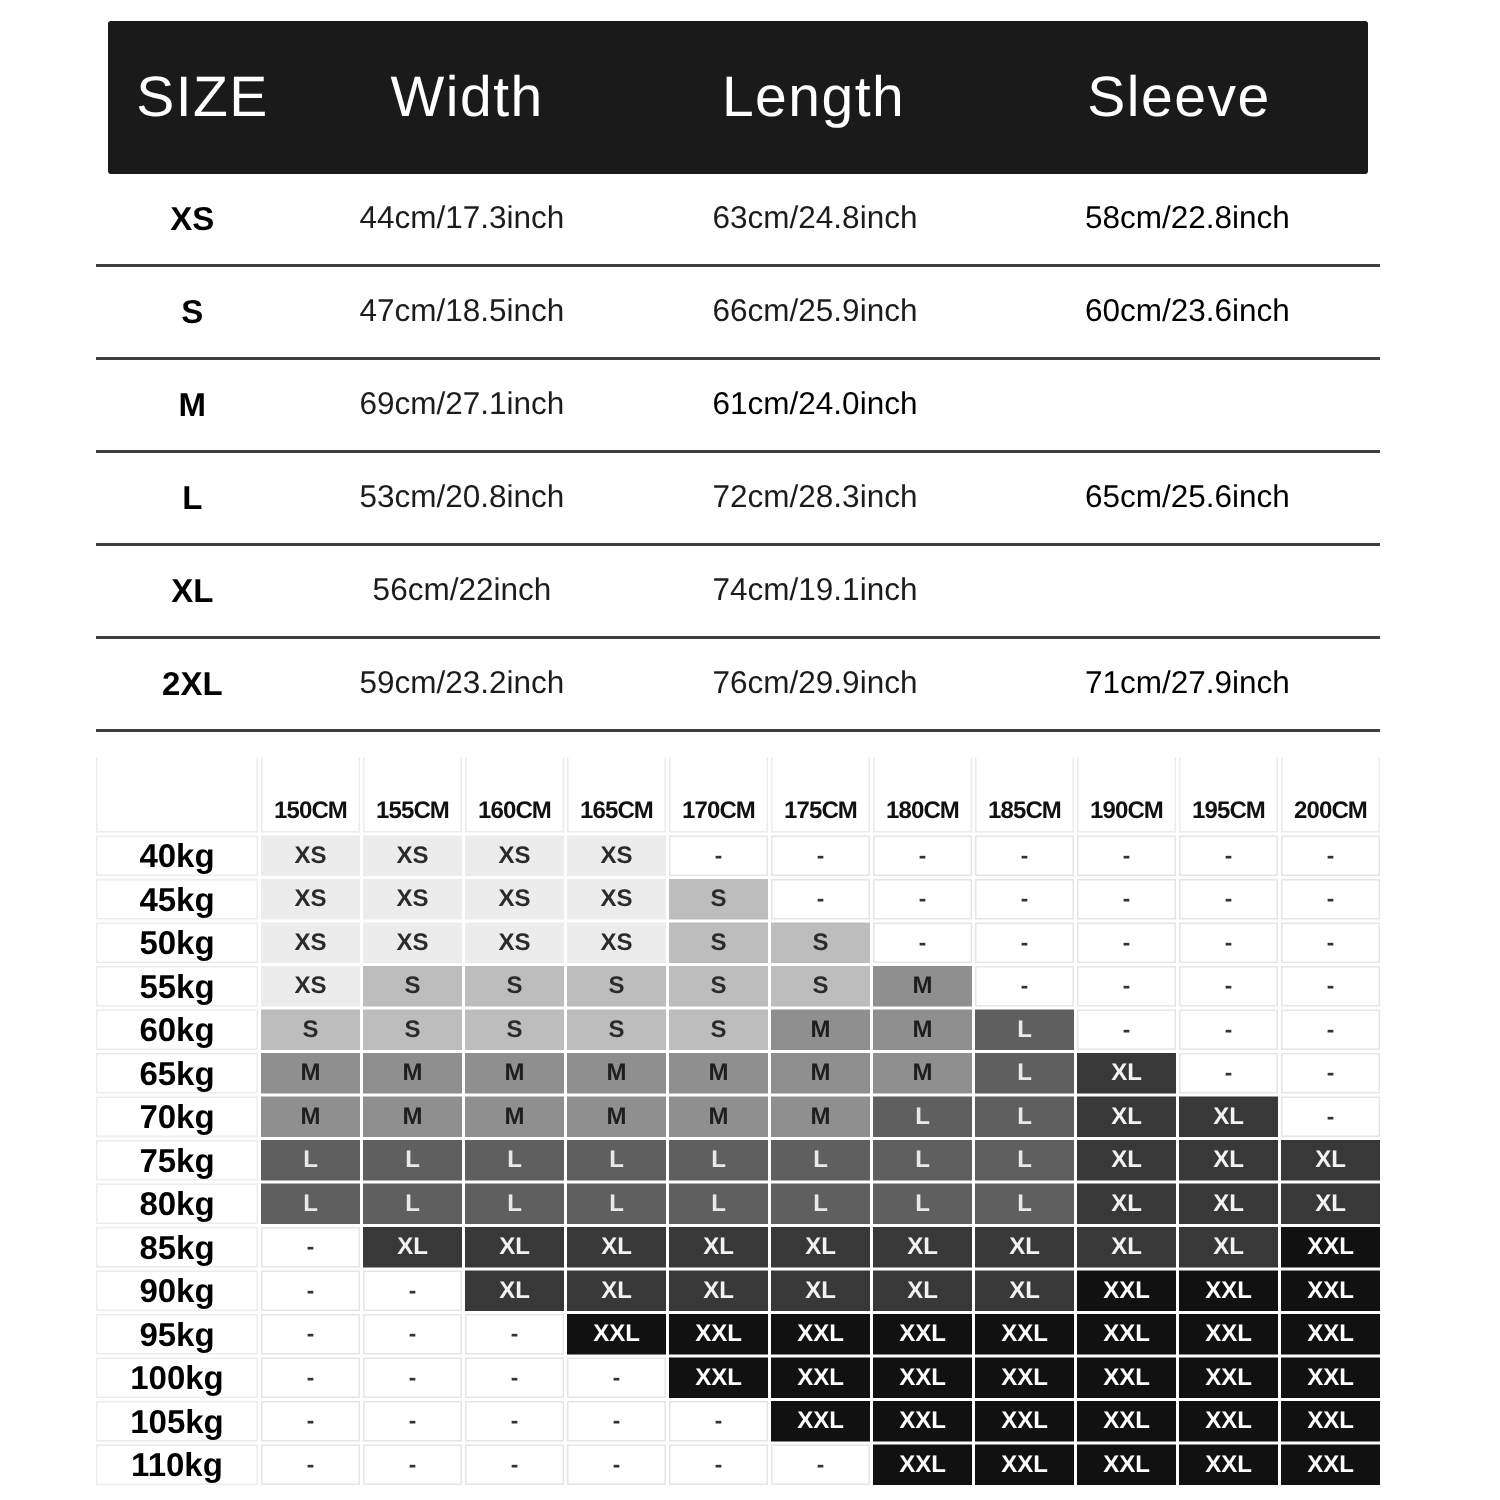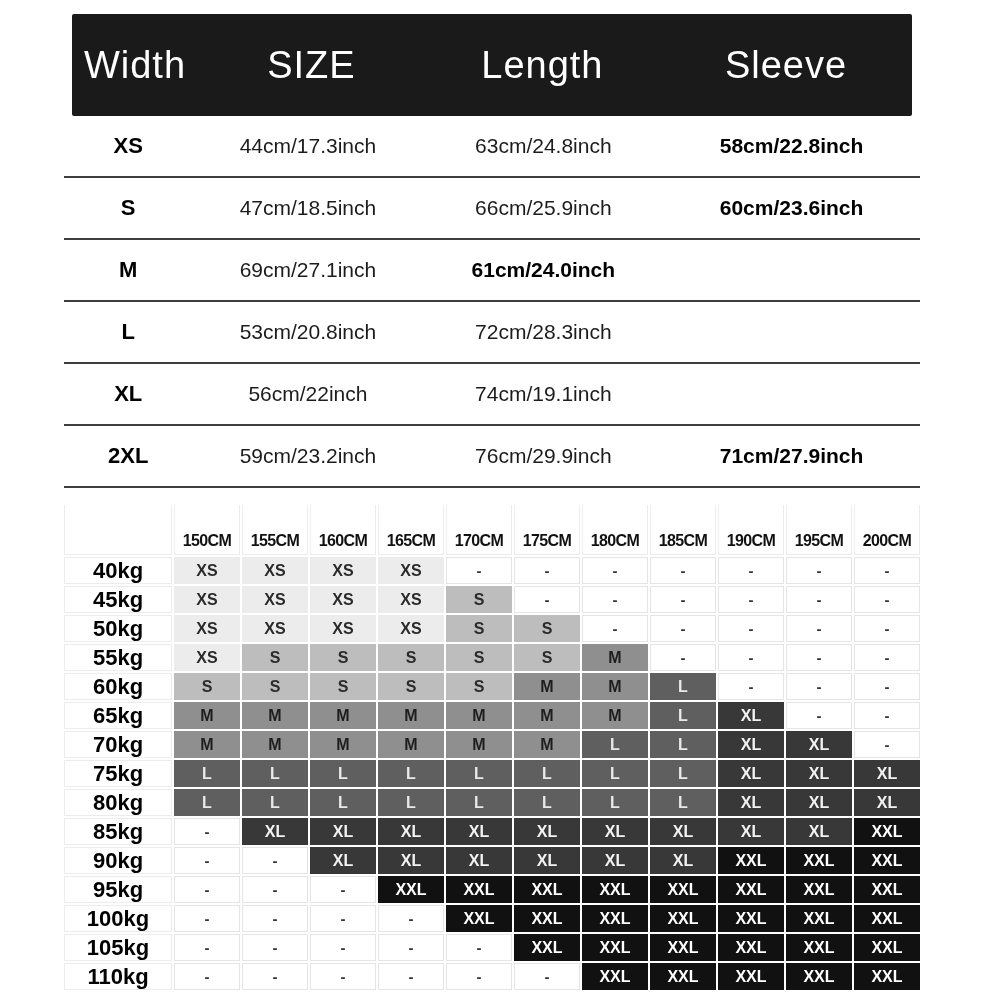--- a/index.html
+++ b/index.html
@@ -14,21 +14,21 @@
     align-items: center; height: 102px; margin: 0 8px;
     background: #1a1a1a; color: #fff; border-radius: 2px;
   }
   .size-table-header span { text-align: center; font-size: 38px; letter-spacing: 1px; }
   .size-row {
     display: grid; grid-template-columns: 15% 27% 28% 30%;
     align-items: center; height: 62px; border-bottom: 2px solid #3e3e3e;
   }
   .size-row > div { text-align: center; font-size: 21px; color: #1c1c1c; }
   .size-row .size-name { font-weight: bold; font-size: 22px; color: #000; }
-  .size-row .sleeve { font-weight: bold; color: #000; }
+  .size-row .sleeve { font-weight: normal; color: #000; }
 
   
   .fit-table {
     position: absolute; left: 64px; top: 505px; width: 856px;
     display: grid; grid-template-columns: 108px repeat(11, 1fr);
     grid-template-rows: 50px; grid-auto-rows: 27px; gap: 2px;
     background: #fff;
   }
   .fit-corner, .fit-head, .fit-label, .fit-cell {
     display: flex; align-items: center; justify-content: center;
@@ -44,22 +44,22 @@
   .fit-cell { font-size: 16px; }
   .fit-cell.empty { border: 1px solid #e5e5e5; color: #333; font-size: 15px; }
 </style>
 </head>
 <body>
 
 <div class="page">
 
   <div class="size-table">
     <div class="size-table-header">
+      <span>SIZE</span>
       <span>Width</span>
-      <span>SIZE</span>
       <span>Length</span>
       <span>Sleeve</span>
     </div>
     <div id="size-rows">
         <div class="size-row">
           <div class="size-name">XS</div>
           <div class="width">44cm/17.3inch</div>
           <div class="length">63cm/24.8inch</div>
           <div class="sleeve">58cm/22.8inch</div>
         </div>
@@ -71,20 +71,21 @@
         </div>
         <div class="size-row">
           <div class="size-name">M</div>
           <div class="length">69cm/27.1inch</div>
           <div class="sleeve">61cm/24.0inch</div>
         </div>
         <div class="size-row">
           <div class="size-name">L</div>
           <div class="width">53cm/20.8inch</div>
           <div class="length">72cm/28.3inch</div>
+          <div class="sleeve">65cm/25.6inch</div>
         </div>
         <div class="size-row">
           <div class="size-name">XL</div>
           <div class="width">56cm/22inch</div>
           <div class="length">74cm/19.1inch</div>
         </div>
         <div class="size-row">
           <div class="size-name">2XL</div>
           <div class="width">59cm/23.2inch</div>
           <div class="length">76cm/29.9inch</div>

